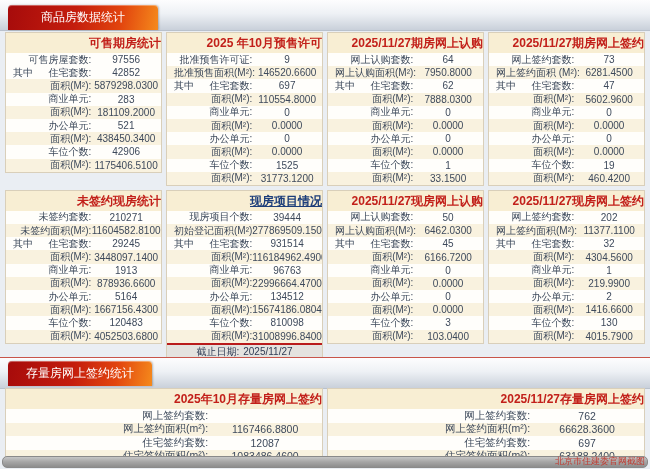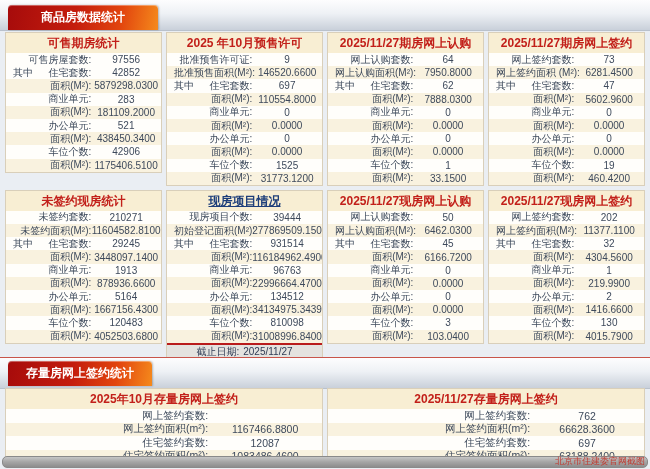--- a/index.html
+++ b/index.html
@@ -13,39 +13,39 @@
   .strip{
     position:absolute;left:0;right:0;height:30px;
     background:linear-gradient(180deg,#fdfdfe 0%,#eef1f5 45%,#c9d0da 100%);
     border-bottom:1px solid #b9c1cc;
   }
   .strip.top{top:0;}
   .strip.stock{top:357px;border-top:1px solid #c8554a;}
   .tab{
     position:absolute;height:25px;line-height:25px;
     background:linear-gradient(100deg,#a60b0b 0%,#c41d0d 45%,#e2450e 75%,#f58a1c 100%);
-    color:#fff;font-weight:bold;font-size:12px;text-align:center;
+    color:#fff;font-weight:normal;font-size:12px;text-align:center;
     border-radius:4px 4px 0 0;
     box-shadow:inset 0 1px 0 rgba(255,255,255,.35),1px 0 2px rgba(0,0,0,.25);
     cursor:pointer;
   }
   #tab-commercial{top:5px;left:8px;width:150px;}
   #tab-stock{top:361px;left:8px;width:144px;}
 
   .grid{position:absolute;left:5px;width:640px;display:grid;gap:4px;align-items:start;}
   #grid-commercial{top:32px;grid-template-columns:repeat(4,1fr);}
   #grid-stock{top:388px;grid-template-columns:1fr 1fr;}
 
   .panel{
     background:#fffefb;border:1px solid #d9cfba;
     font-size:10px;color:#3e4a5c;overflow:hidden;
   }
   .panel-header{
     background:#f8eed3;color:#c2201a;font-weight:bold;
-    text-align:center;font-size:12px;height:20px;line-height:20px;
+    text-align:right;font-size:12px;height:20px;line-height:20px;
     white-space:nowrap;
   }
   .panel-header.blue{color:#1d3e7a;text-decoration:underline;}
   .row{display:flex;align-items:center;height:13.2px;background:#fffefb;white-space:nowrap;}
   .row.alt{background:#f9f2df;}
   .labelwrap{width:55%;display:flex;align-items:center;}
   .prefix{padding-left:7px;}
   .lbl{margin-left:auto;text-align:right;}
   .val{width:45%;text-align:center;}
   .panel-footer{
@@ -479,21 +479,21 @@
           <span class="prefix"></span>
           <span class="lbl">办公单元:</span>
         </div>
         <span class="val">134512</span>
       </div>
       <div class="row alt">
         <div class="labelwrap">
           <span class="prefix"></span>
           <span class="lbl">面积(M²):</span>
         </div>
-        <span class="val">34134975.3439</span>
+        <span class="val">15674186.0804</span>
       </div>
       <div class="row">
         <div class="labelwrap">
           <span class="prefix"></span>
           <span class="lbl">车位个数:</span>
         </div>
         <span class="val">810098</span>
       </div>
       <div class="row alt">
         <div class="labelwrap">

